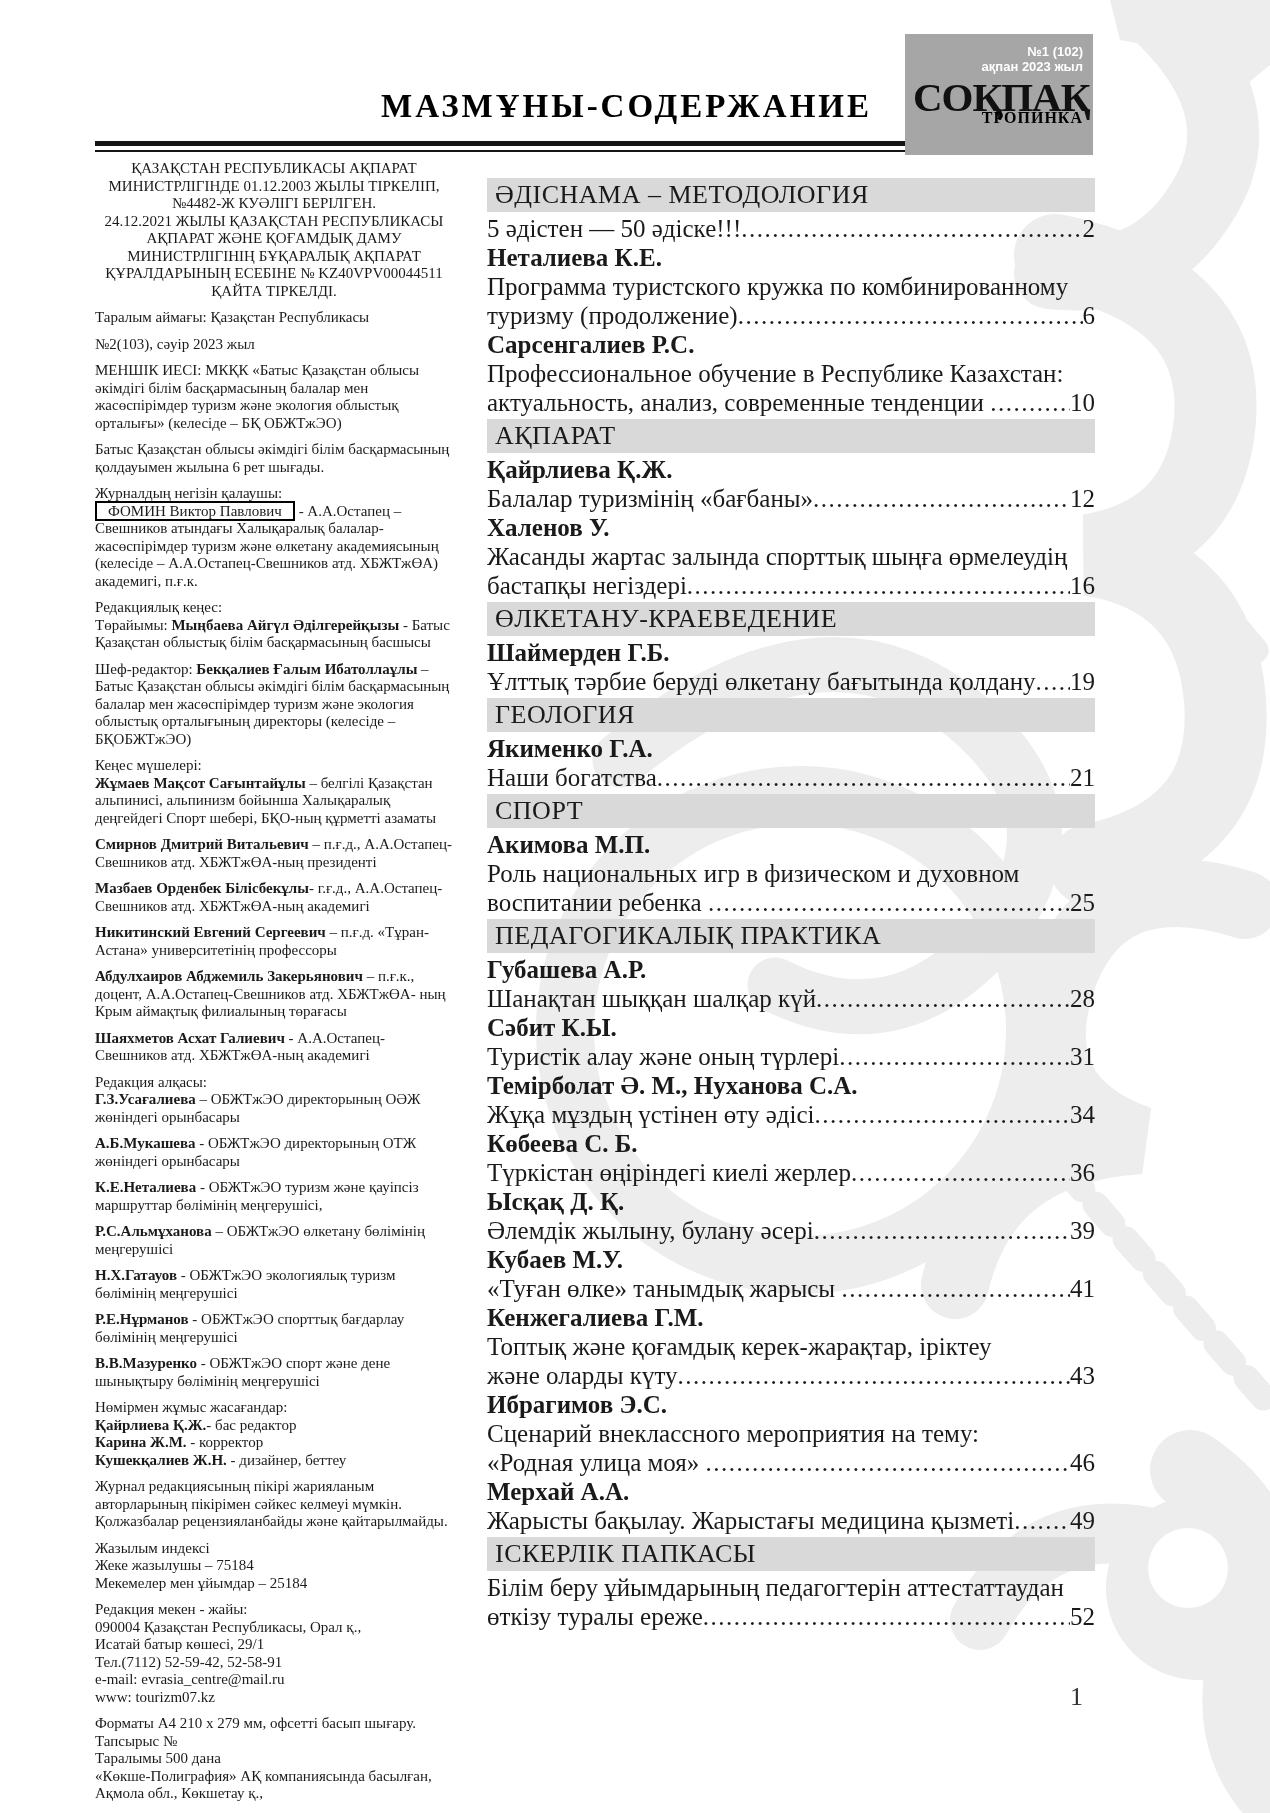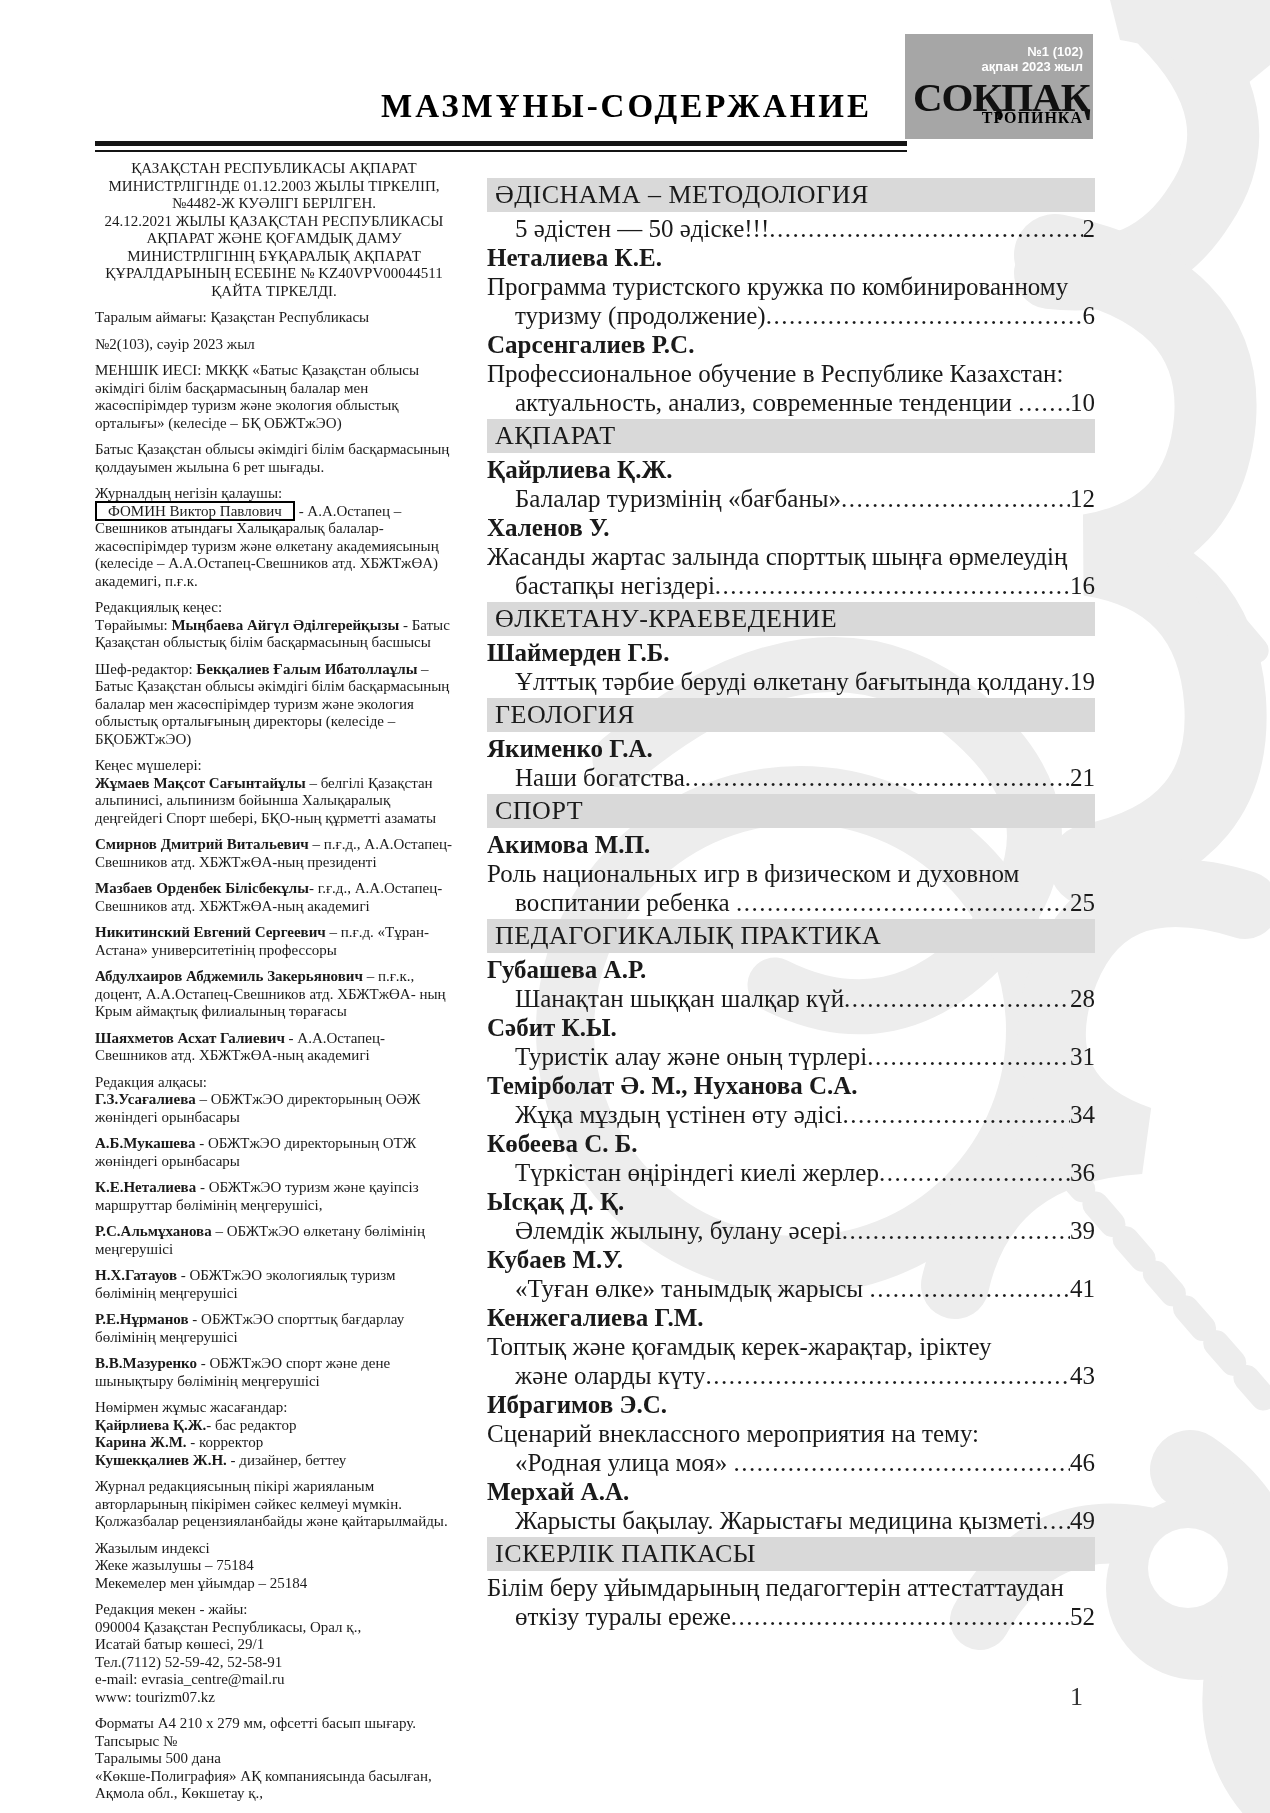--- a/index.html
+++ b/index.html
@@ -15,21 +15,21 @@
   .page-title {
     position:absolute; top:88px; left:0; width:872px; margin:0;
     text-align:right; font-size:33px; font-weight:bold;
     letter-spacing:3px; color:#000000;
   }
   .header-rule {
     position:absolute; top:141px; left:95px; width:812px; height:4px;
     border-top:5px solid #141414; border-bottom:2px solid #141414;
   }
   .logo {
-    position:absolute; left:905px; top:34px; width:188px; height:105px;
+    position:absolute; left:905px; top:34px; width:188px; height:121px;
     background:#a6a6a6; box-sizing:border-box; padding:10px 10px 6px 8px;
     text-align:right;
   }
   .logo-issue, .logo-date {
     font-family:"Liberation Sans", sans-serif; color:#ffffff;
     font-size:13px; line-height:15px; font-weight:bold;
   }
   .logo-kk {
     color:#111111; font-size:41px; font-weight:bold; letter-spacing:-1px;
     line-height:38px; margin-top:4px; white-space:nowrap;
@@ -51,21 +51,21 @@
 
   
   .toc { position:absolute; left:487px; top:176px; width:608px; font-size:25px; line-height:29px; }
   .toc-bar {
     background:#d9d9d9; font-weight:normal; font-size:26px; line-height:34px;
     padding:0 8px; margin:2px 0; letter-spacing:0.5px;
   }
   .toc-author { font-weight:bold; white-space:nowrap; }
   .toc-line   { white-space:nowrap; }
   .toc-lastline { display:flex; align-items:baseline; }
-  .toc-lastline .toc-text { white-space:pre; flex:0 0 auto;margin-left:28px; }
+  .toc-lastline .toc-text { white-space:pre; flex:0 0 auto; }
   .toc-dots { flex:1 1 10px; overflow:hidden; white-space:nowrap; letter-spacing:1.5px; }
   .toc-dots::after { content:"......................................................................................................................................................................"; }
   .toc-page { flex:0 0 auto; white-space:nowrap; }
 
   .pageno {
     position:absolute; left:1070px; top:1682px; font-size:26px; color:#333;
   }
 </style>
 </head>
 <body>

